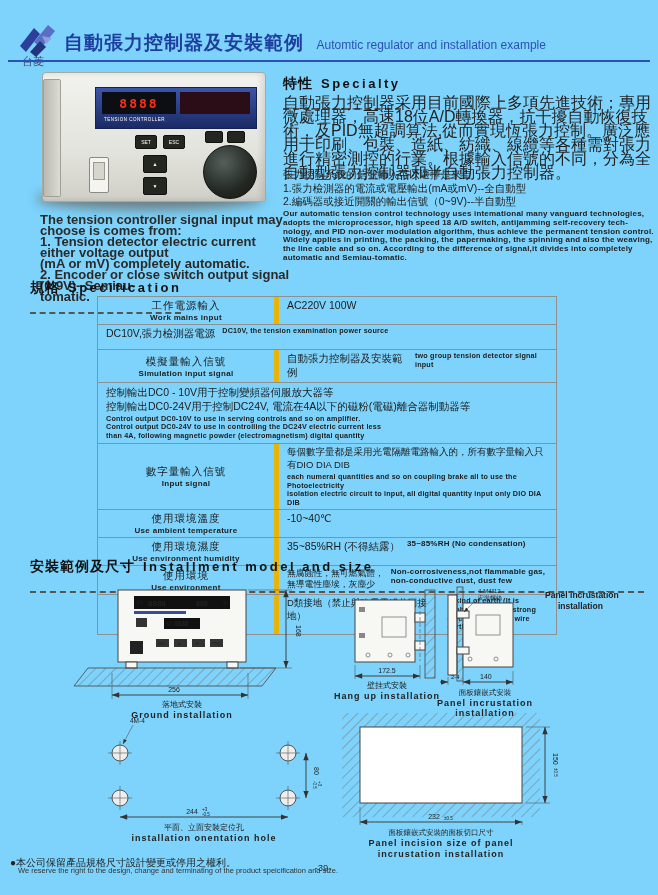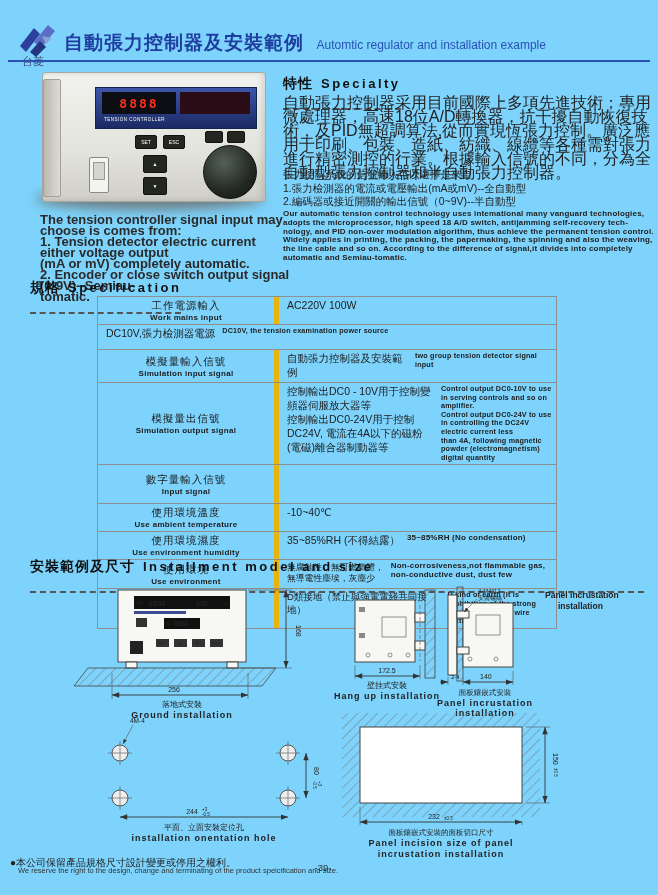--- a/index.html
+++ b/index.html
@@ -51,21 +51,21 @@
   
   .spec-table{left:97px;top:296px;width:458px;border:1px solid #8f8f8f;border-bottom:none;}
   .srow{display:flex;align-items:stretch;border-bottom:1px solid #8f8f8f;}
   .sl{width:176px;border-right:5px solid #eab308;display:flex;flex-direction:column;
       align-items:center;justify-content:center;padding:2px 0;}
   .sl-zh{font-size:10.5px;letter-spacing:1px;}
   .sl-en{font-size:8px;font-weight:bold;letter-spacing:.3px;}
   .sv{flex:1;padding:2px 4px 2px 8px;display:flex;align-items:flex-start;column-gap:7px;flex-wrap:nowrap;}
   .sv-zh{font-size:10.5px;white-space:pre-line;}
   .sv-en{font-size:7.2px;font-weight:bold;white-space:pre-line;line-height:8.6px;letter-spacing:.2px;}
-  .srow.stack .sv{flex-direction:row;align-items:flex-start;justify-content:center;row-gap:1px;}
+  .srow.stack .sv{flex-direction:column;align-items:flex-start;justify-content:center;row-gap:1px;}
   .h24{min-height:24px;} .h60{min-height:60px;} .h38{min-height:38px;} .h28{min-height:28px;}
   .srow.r8 .sv-zh{font-size:8.8px;line-height:11px;}
   .srow.r9 .sv-zh{font-size:9.5px;} .srow.r9 .sv-en{width:108px;}
   
   svg text{font-family:"Liberation Sans","DejaVu Sans",sans-serif;fill:#222;}
   .dim{stroke:#333;stroke-width:.9;}
   .ext{stroke:#555;stroke-width:.6;}
   .out{stroke:#444;stroke-width:1;fill:#f7f7f4;}
   .thin{stroke:#666;stroke-width:.7;fill:none;}
   
@@ -151,36 +151,37 @@
       <div class="sl">
           <span class="sl-zh">模擬量輸入信號</span>
           <span class="sl-en">Simulation input signal</span>
         </div>
       <div class="sv">
           <span class="sv-zh">自動張力控制器及安裝範例</span>
           <span class="sv-en">two group tension detector signal input</span>
         </div>
     </div>
     <div class="srow h60 stack">
-      <div class="sl">
-          <span class="sl-zh">模擬量出信號</span>
-          <span class="sl-en">Simulation output signal</span>
-        </div>
       <div class="sv">
           <span class="sv-zh">控制輸出DC0 - 10V用于控制變頻器伺服放大器等
 控制輸出DC0-24V用于控制DC24V, 電流在4A以下的磁粉(電磁)離合器制動器等</span>
           <span class="sv-en">Control output DC0-10V to use in serving controls and so on amplifier.
 Control output DC0-24V to use in controlling the DC24V electric current less
 than 4A, following magnetic powder (electromagnetism) digital quantity</span>
         </div>
     </div>
     <div class="srow h38 stack">
       <div class="sl">
           <span class="sl-zh">數字量輸入信號</span>
           <span class="sl-en">Input signal</span>
+        </div>
+      <div class="sv">
+          <span class="sv-zh" style="font-size:9.5px">每個數字量都是采用光電隔離電路輸入的，所有數字量輸入只有DIO DIA DIB</span>
+          <span class="sv-en">each numeral quantities and so on coupling brake all to use the Photoelectricity
+isolation electric circuit to input, all digital quantity input only DIO DIA DIB</span>
         </div>
     </div>
     <div class="srow h24">
       <div class="sl">
           <span class="sl-zh">使用環境溫度</span>
           <span class="sl-en">Use ambient temperature</span>
         </div>
       <div class="sv">
           <span class="sv-zh">-10~40℃</span>
         </div>

